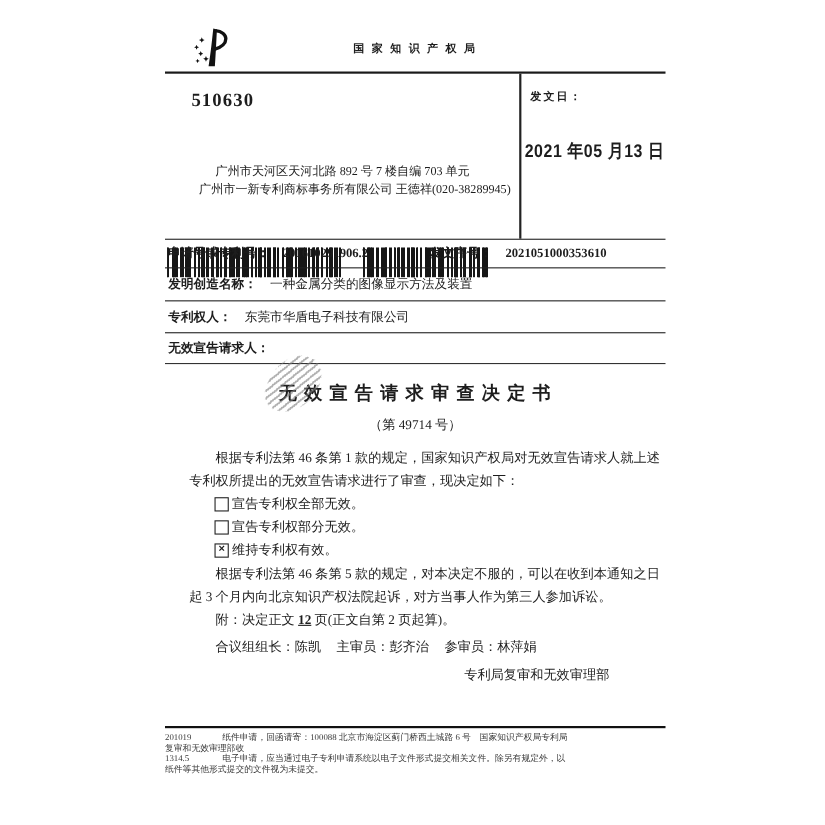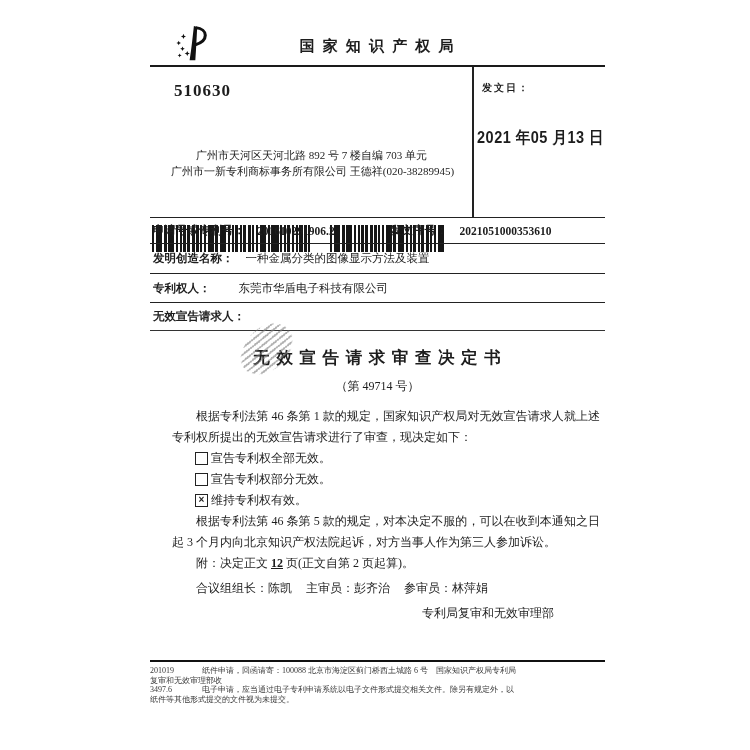--- a/index.html
+++ b/index.html
@@ -6,43 +6,43 @@
   body{
     width:750px;height:750px;background:#ffffff;position:relative;overflow:hidden;
     font-family:"Liberation Serif", serif;color:#1d1d1d;
   }
   .doc{position:absolute;left:150px;top:25px;width:455px;}
   
   .letterhead{position:relative;height:40px;border-bottom:2px solid #1a1a1a;}
   .logo{position:absolute;left:22px;top:0;width:40px;height:38px;}
   .org-name{
     position:absolute;left:0;right:0;top:12px;text-align:center;
-    font-family:"Liberation Sans", sans-serif;font-weight:bold;font-size:15px;letter-spacing:2px;
+    font-family:"Liberation Sans", sans-serif;font-weight:bold;font-size:10px;letter-spacing:2px;
   }
   
   .info{position:relative;height:150px;border-bottom:1.5px solid #222;}
   .vline{position:absolute;left:322px;top:0;width:1.5px;height:150px;background:#222;}
   .postal{position:absolute;left:24px;top:14px;font-size:17px;font-weight:bold;letter-spacing:1px;}
   .addr1{position:absolute;left:46px;top:81px;font-size:11px;}
-  .addr2{position:absolute;left:21px;top:97px;font-size:11px;}
+  .addr2{position:absolute;left:31px;top:97px;font-size:11px;}
   .barcode{position:absolute;top:158px;height:27px;
     background-image:
       repeating-linear-gradient(90deg,#161616 0 2px,rgba(0,0,0,0) 2px 4px),
       repeating-linear-gradient(90deg,#161616 0 1px,rgba(0,0,0,0) 1px 7px),
       repeating-linear-gradient(90deg,rgba(0,0,0,0) 0 5px,#161616 5px 8px,rgba(0,0,0,0) 8px 13px);
   }
   .barcode.b1{left:2px;width:158px;}
   .barcode.b2{left:180px;width:116px;}
   .date-label{position:absolute;left:332px;top:14px;font-size:10px;letter-spacing:2px;font-weight:bold;}
   .date-value{position:absolute;left:327px;top:60px;font-size:14.5px;font-weight:800;
     font-family:"Liberation Sans", sans-serif;letter-spacing:.5px;transform:scaleY(1.15);transform-origin:left top;}
   
   .rows{position:relative;font-size:11.5px;}
   .frow{display:flex;align-items:center;border-bottom:1.5px solid #222;padding-left:3px;position:relative;}
-  .r1{height:25px;} .r2{height:28px;} .r3{height:29px;} .r4{height:28px;gap:16px;} .r5{height:27px;border-bottom:1px solid #333;}
+  .r1{height:25px;} .r2{height:28px;} .r3{height:29px;} .r4{height:28px;} .r5{height:27px;border-bottom:1px solid #333;}
   .flabel{font-weight:bold;font-family:"Liberation Sans", sans-serif;margin-right:12px;white-space:nowrap;}
   .fvalue{white-space:nowrap;}
   .fvalue.bold{font-weight:bold;}
   .pair2{position:absolute;left:240px;display:flex;align-items:center;}
   .scribble{
     position:absolute;left:95px;top:104px;width:44px;height:54px;z-index:2;
     background:repeating-linear-gradient(115deg, rgba(125,125,125,.6) 0 2px, rgba(0,0,0,0) 2px 6px);
     transform:rotate(14deg) skewX(-16deg);filter:blur(.5px);
     border-radius:45% 55% 50% 50%;
   }
@@ -160,18 +160,18 @@
 </div>
 
 <div class="footer">
   <div class="f-line">
     <span class="f-code">201019</span><span>纸件申请，回函请寄：100088 北京市海淀区蓟门桥西土城路 6 号　国家知识产权局专利局</span>
   </div>
   <div class="f-line">
     <span>复审和无效审理部收</span>
   </div>
   <div class="f-line">
-    <span class="f-code">3497.6</span><span>电子申请，应当通过电子专利申请系统以电子文件形式提交相关文件。除另有规定外，以</span>
+    <span class="f-code">1314.5</span><span>电子申请，应当通过电子专利申请系统以电子文件形式提交相关文件。除另有规定外，以</span>
   </div>
   <div class="f-line">
     <span>纸件等其他形式提交的文件视为未提交。</span>
   </div>
 </div>
 
 </body></html>

